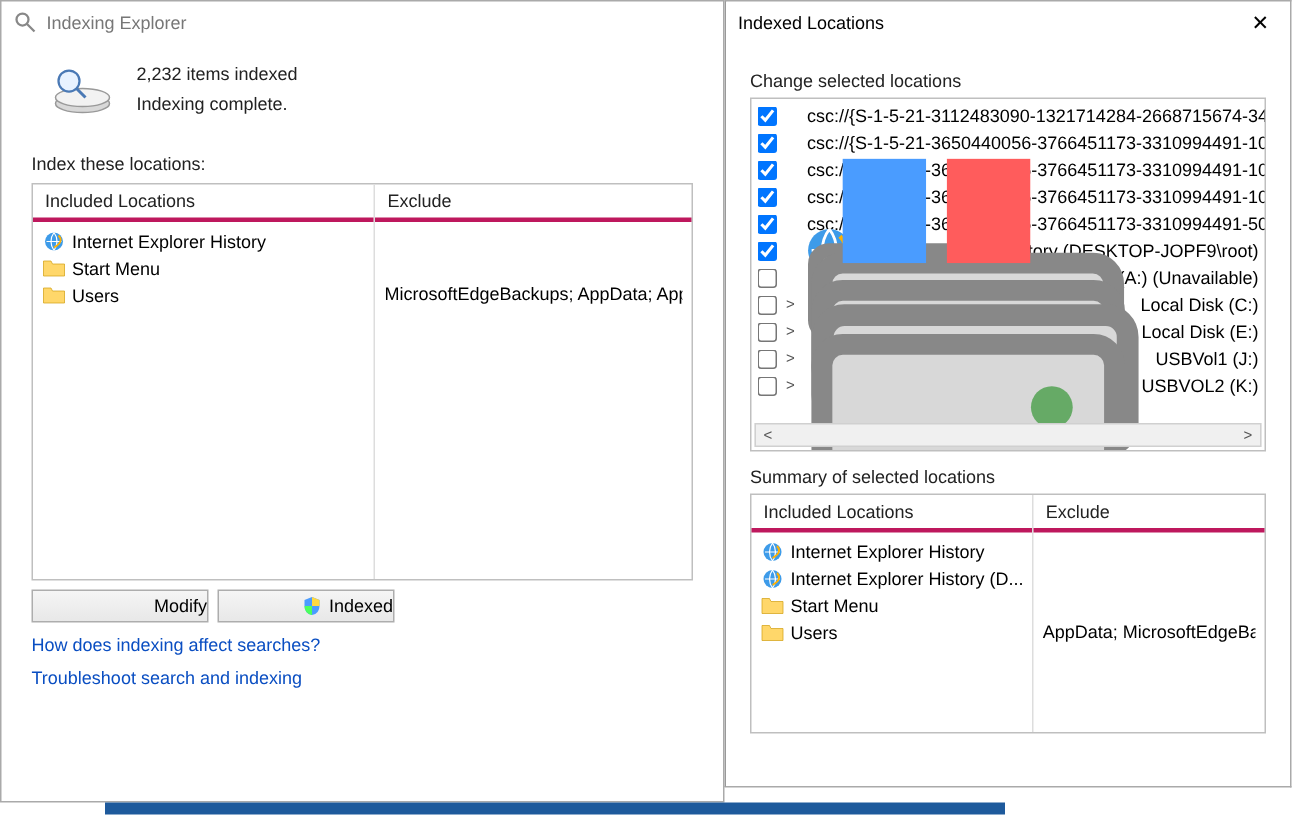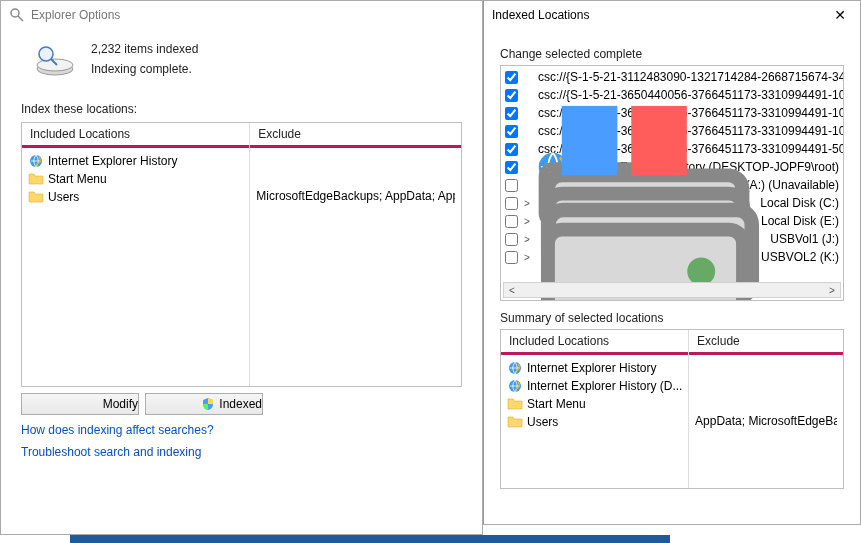--- a/index.html
+++ b/index.html
@@ -90,21 +90,21 @@
 </style>
 </head>
 <body>
 
 <div class="dialog dialog-main">
   <div class="titlebar">
     <svg class="title-icon" viewBox="0 0 16 16">
         <circle cx="6" cy="6" r="4" fill="none" stroke="#888" stroke-width="1.5"></circle>
         <line x1="9" y1="9" x2="14" y2="14" stroke="#888" stroke-width="1.5"></line>
       </svg>
-    <span>Explorer Options</span>
+    <span>Indexing Explorer</span>
   </div>
   <div class="body-section">
     <div class="status-row">
       <svg class="hd-icon" viewBox="0 0 48 40">
         <ellipse cx="24" cy="30" rx="18" ry="6" fill="#d8d8d8" stroke="#999"></ellipse>
         <ellipse cx="24" cy="26" rx="18" ry="6" fill="#f2f2f2" stroke="#999"></ellipse>
         <circle cx="15" cy="15" r="7" fill="#e8f2ff" stroke="#4a79b5" stroke-width="1.5"></circle>
         <line x1="20" y1="20" x2="26" y2="26" stroke="#4a79b5" stroke-width="2"></line>
       </svg>
       <div class="status-text">
@@ -167,21 +167,21 @@
     <div><a class="link">Troubleshoot search and indexing</a></div>
   </div>
 </div>
 
 <div class="dialog dialog-locations">
   <div class="titlebar">
     <span>Indexed Locations</span>
     <span class="close-x">✕</span>
   </div>
   <div class="loc-body">
-    <div class="loc-label">Change selected complete</div>
+    <div class="loc-label">Change selected locations</div>
     <div class="tree-panel">
       <div class="tree-list" id="tree-list">
           <div class="tree-row">
             <input type="checkbox" class="chk" checked="" style="">
             <span class="expand"></span>
             <svg class="fico" viewBox="0 0 16 16">
               <path class="fico-folder" d="M1 3h5l1 2h8v8H1z"></path>
             </svg>
             <span style="margin-left:4px">csc://{S-1-5-21-3112483090-1321714284-2668715674-3417</span>
           </div>

